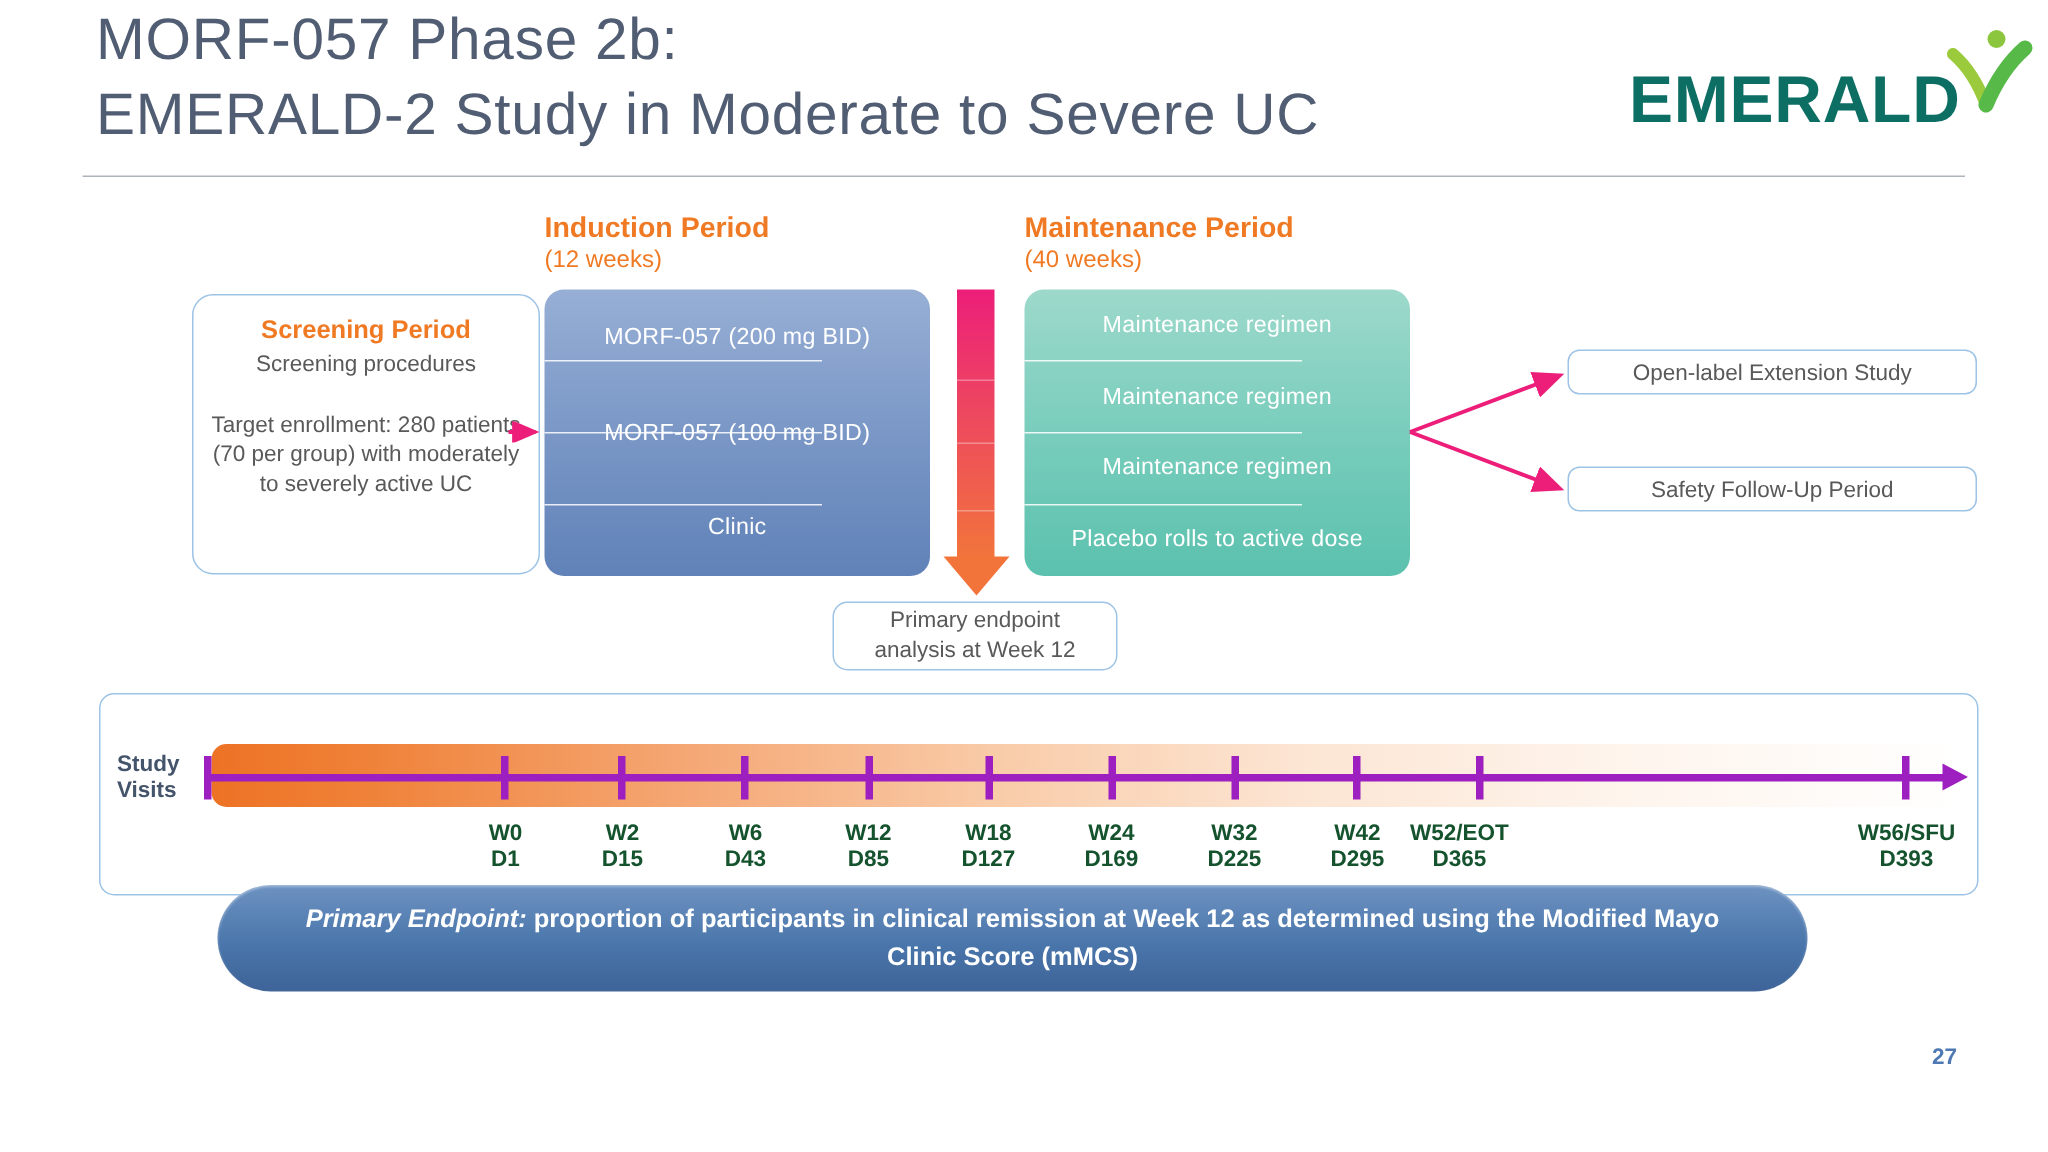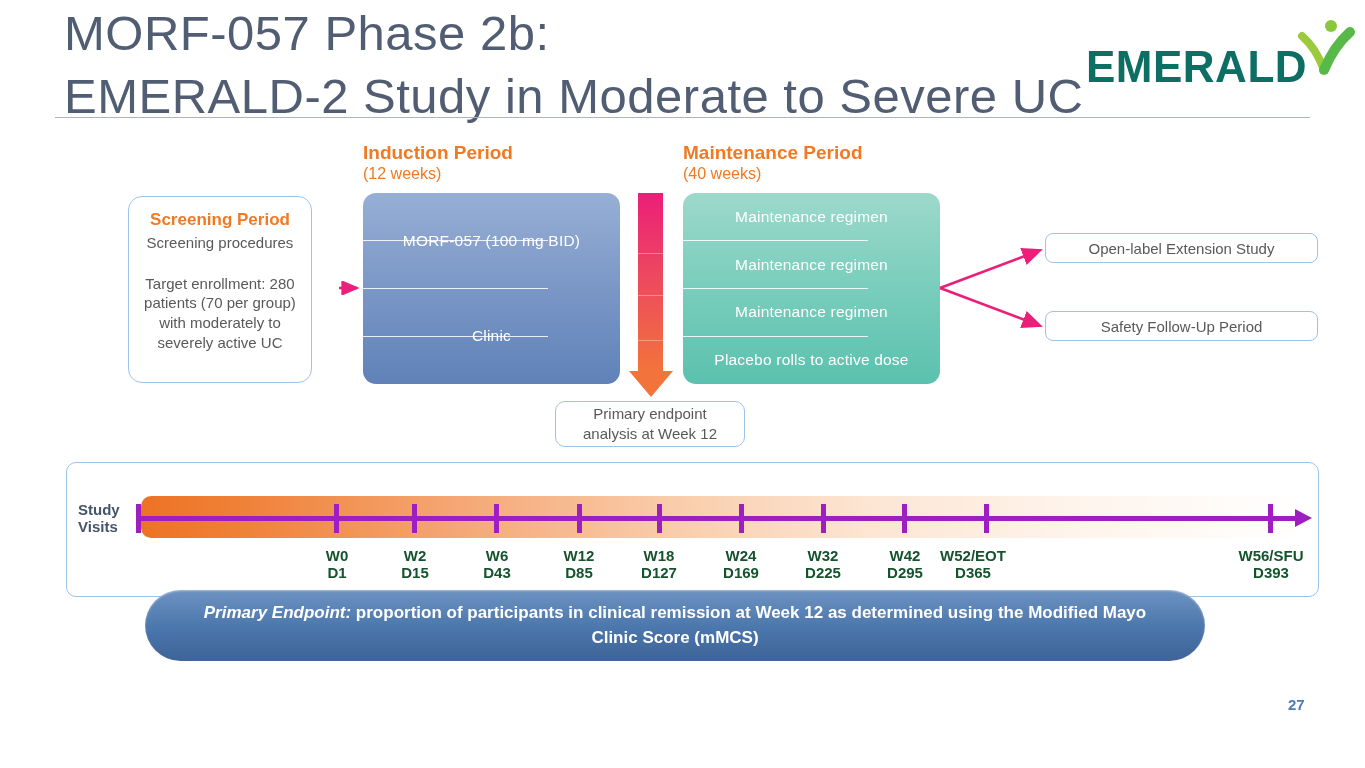--- a/index.html
+++ b/index.html
@@ -7,21 +7,21 @@
   body {
     width: 1365px; height: 768px;
     font-family: "Liberation Sans", sans-serif;
     position: relative; overflow: hidden;
   }
   .abs { position: absolute; }
 
   
   .slide-title {
     left: 64px; top: 2px;
-    font-size: 49px; line-height: 1.28;
+    font-size: 39px; line-height: 1.28;
     color: #515D72; letter-spacing: 0.5px;
   }
   .logo-text {
     left: 1086px; top: 42px;
     font-size: 44px; font-weight: bold;
     color: #0D6E64; letter-spacing: 0.5px;
   }
   .title-rule {
     left: 55px; top: 117px; width: 1255px; height: 0;
     border-top: 1.5px solid #ADB4BC;
@@ -38,21 +38,21 @@
   .induction-header { left: 363px; top: 142px; }
   .maintenance-header { left: 683px; top: 142px; }
 
   
   .outline-box {
     background: #ffffff;
     border: 1.5px solid #9DC3E6;
     color: #595959;
   }
   .screening-box {
-    left: 128px; top: 196px; width: 184px; height: 187px;
+    left: 128px; top: 196px; width: 232px; height: 187px;
     border-radius: 14px; text-align: center;
     padding: 13px 8px 0 8px;
   }
   .screening-box .s-title { color: #F07A24; font-weight: bold; font-size: 17px; }
   .screening-box .s-line1 { font-size: 15px; margin-top: 3px; line-height: 1.3; }
   .screening-box .s-line2 { font-size: 15px; margin-top: 21px; line-height: 1.32; }
 
   .followup-box {
     width: 273px; height: 30px; border-radius: 8px;
     display: flex; align-items: center; justify-content: center;
@@ -190,20 +190,21 @@
 <svg class="abs" style="left:338px; top:281px;" width="28" height="14" viewBox="0 0 28 14">
   <defs>
     <marker id="pinkArrow" markerWidth="8" markerHeight="8" refX="6" refY="3" orient="auto">
       <path d="M0,0 L7,3 L0,6 Z" fill="#EC1E79"></path>
     </marker>
   </defs>
   <line x1="1" y1="7" x2="19" y2="7" stroke="#EC1E79" stroke-width="2.6" marker-end="url(#pinkArrow)"></line>
 </svg>
 
 <div class="abs arm-box induction-box">
+  <div class="arm-row">MORF-057 (200 mg BID)</div>
   <div class="arm-row">MORF-057 (100 mg BID)</div>
   <div class="arm-row">Clinic</div>
   <div class="row-divider" style="top:47px;"></div>
   <div class="row-divider" style="top:95px;"></div>
   <div class="row-divider" style="top:143px;"></div>
 </div>
 
 <div class="abs grad-arrow-shaft">
   <div class="shaft-seg" style="top:60px;"></div>
   <div class="shaft-seg" style="top:102px;"></div>

